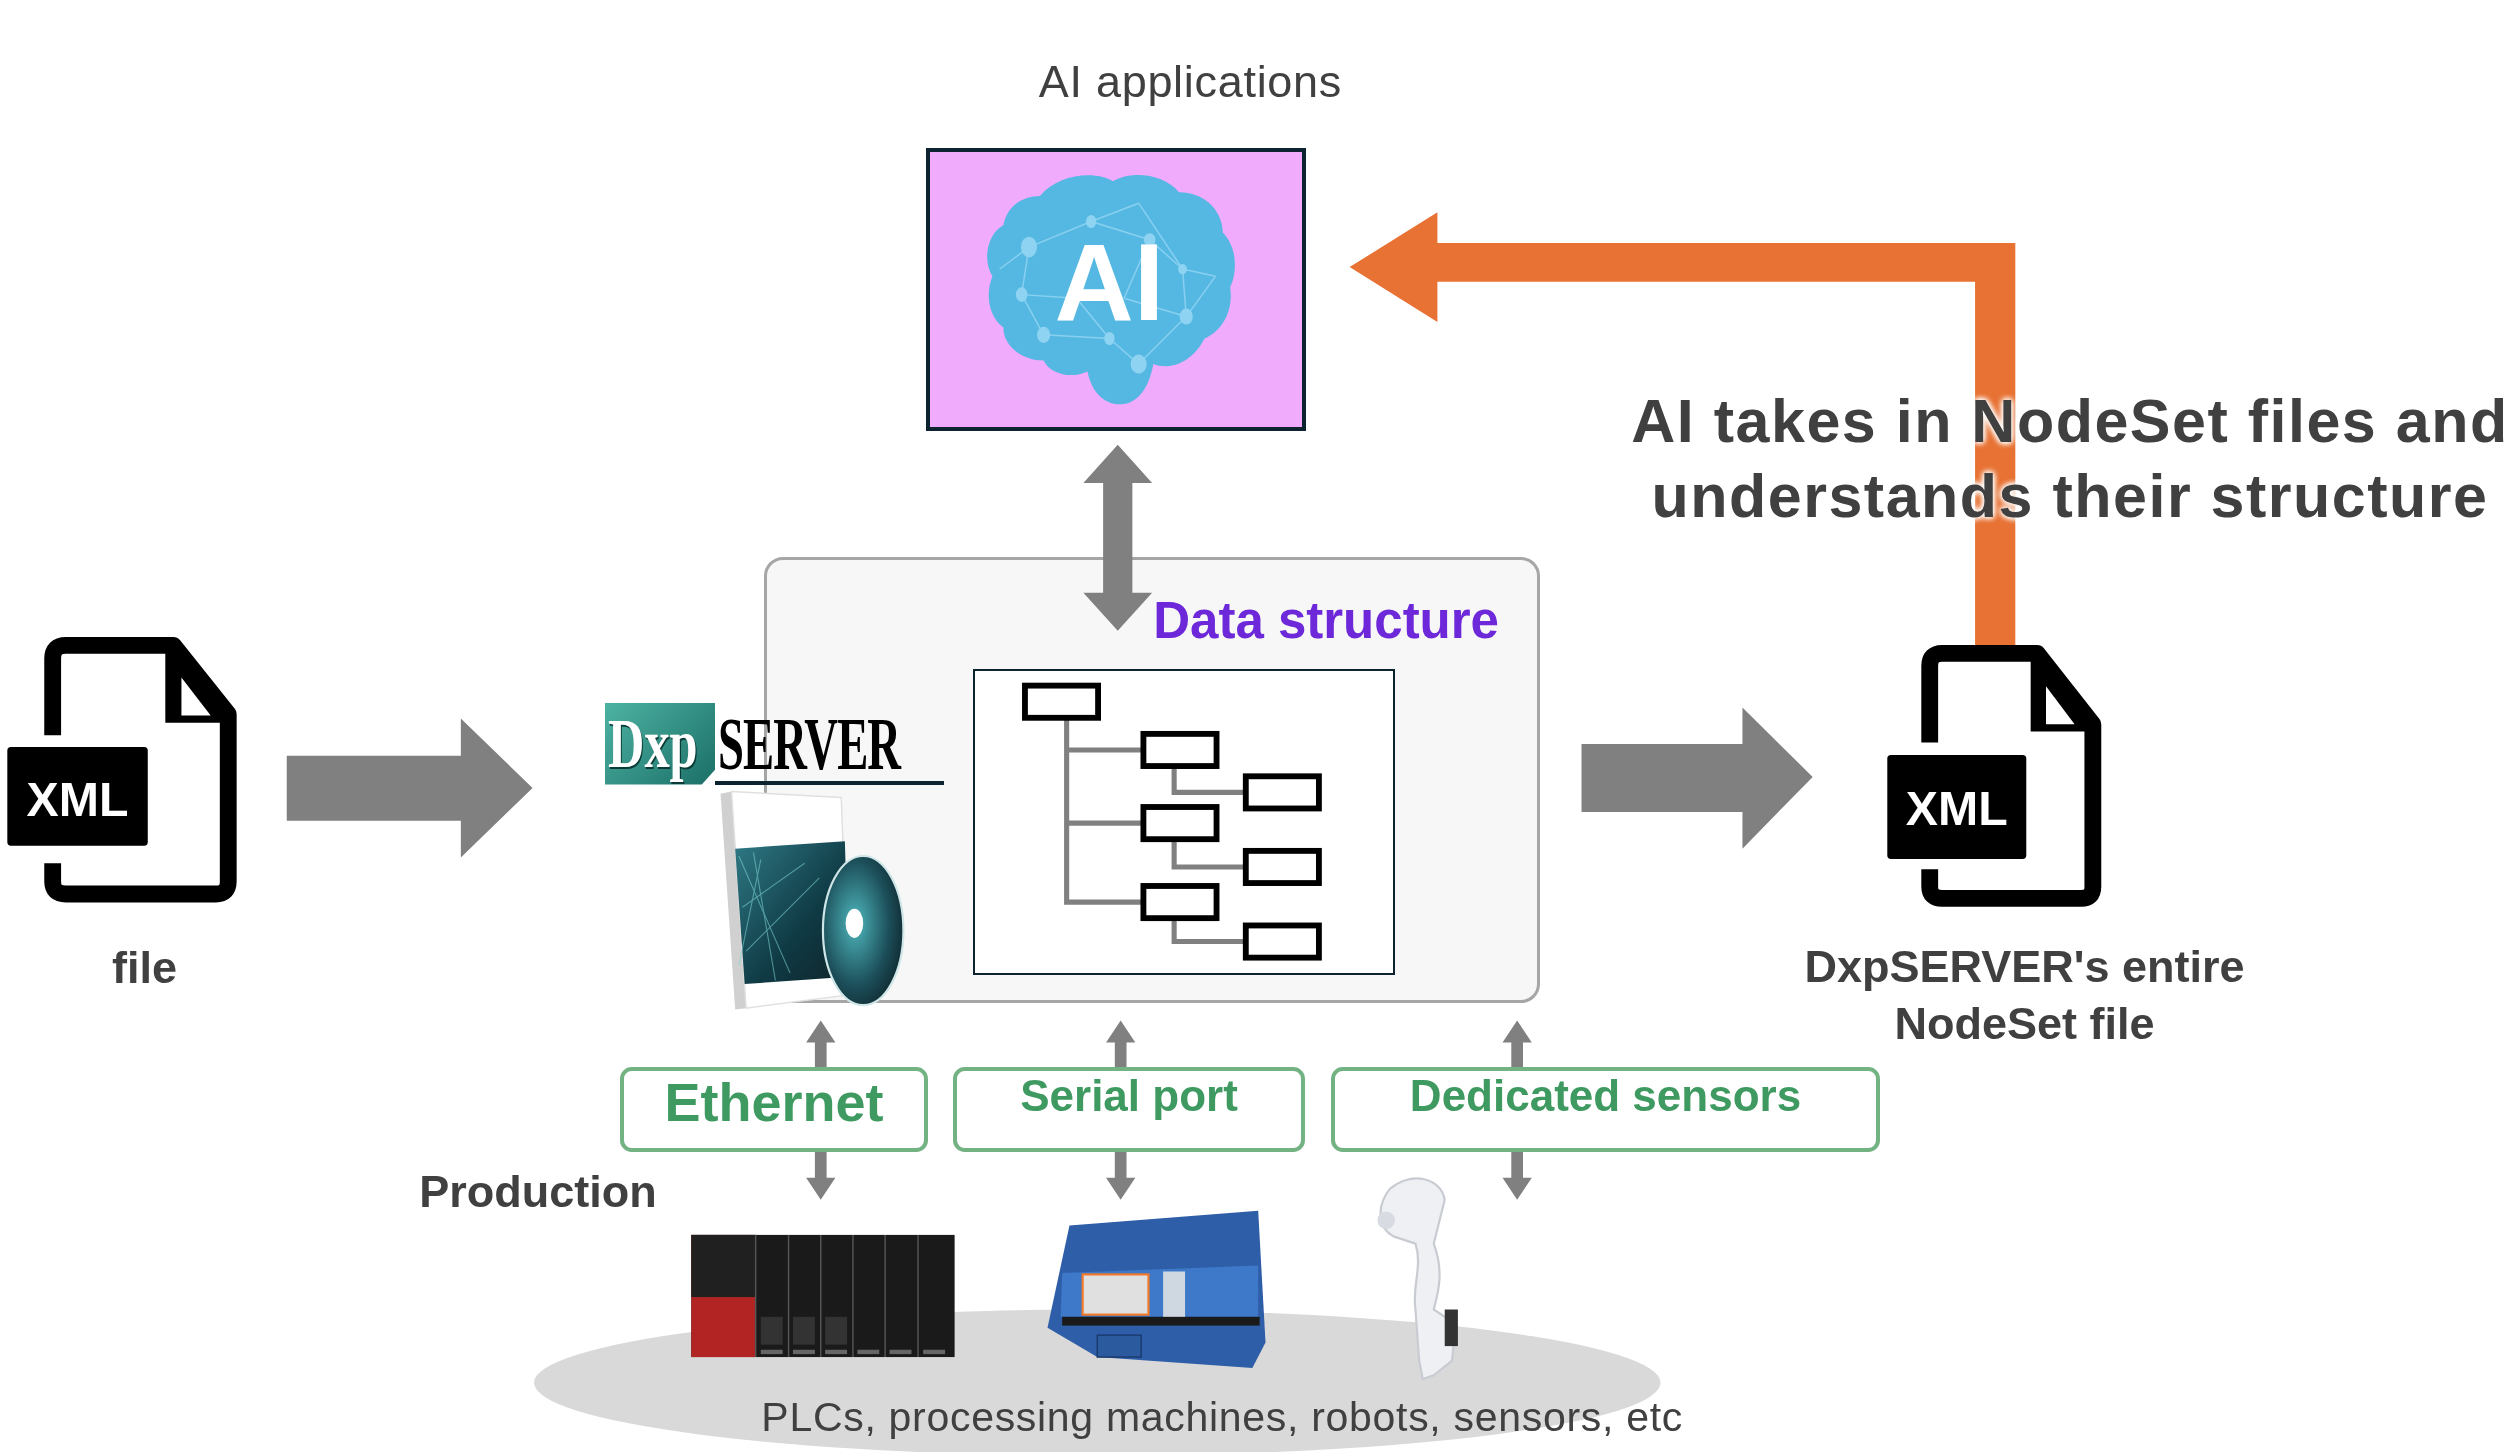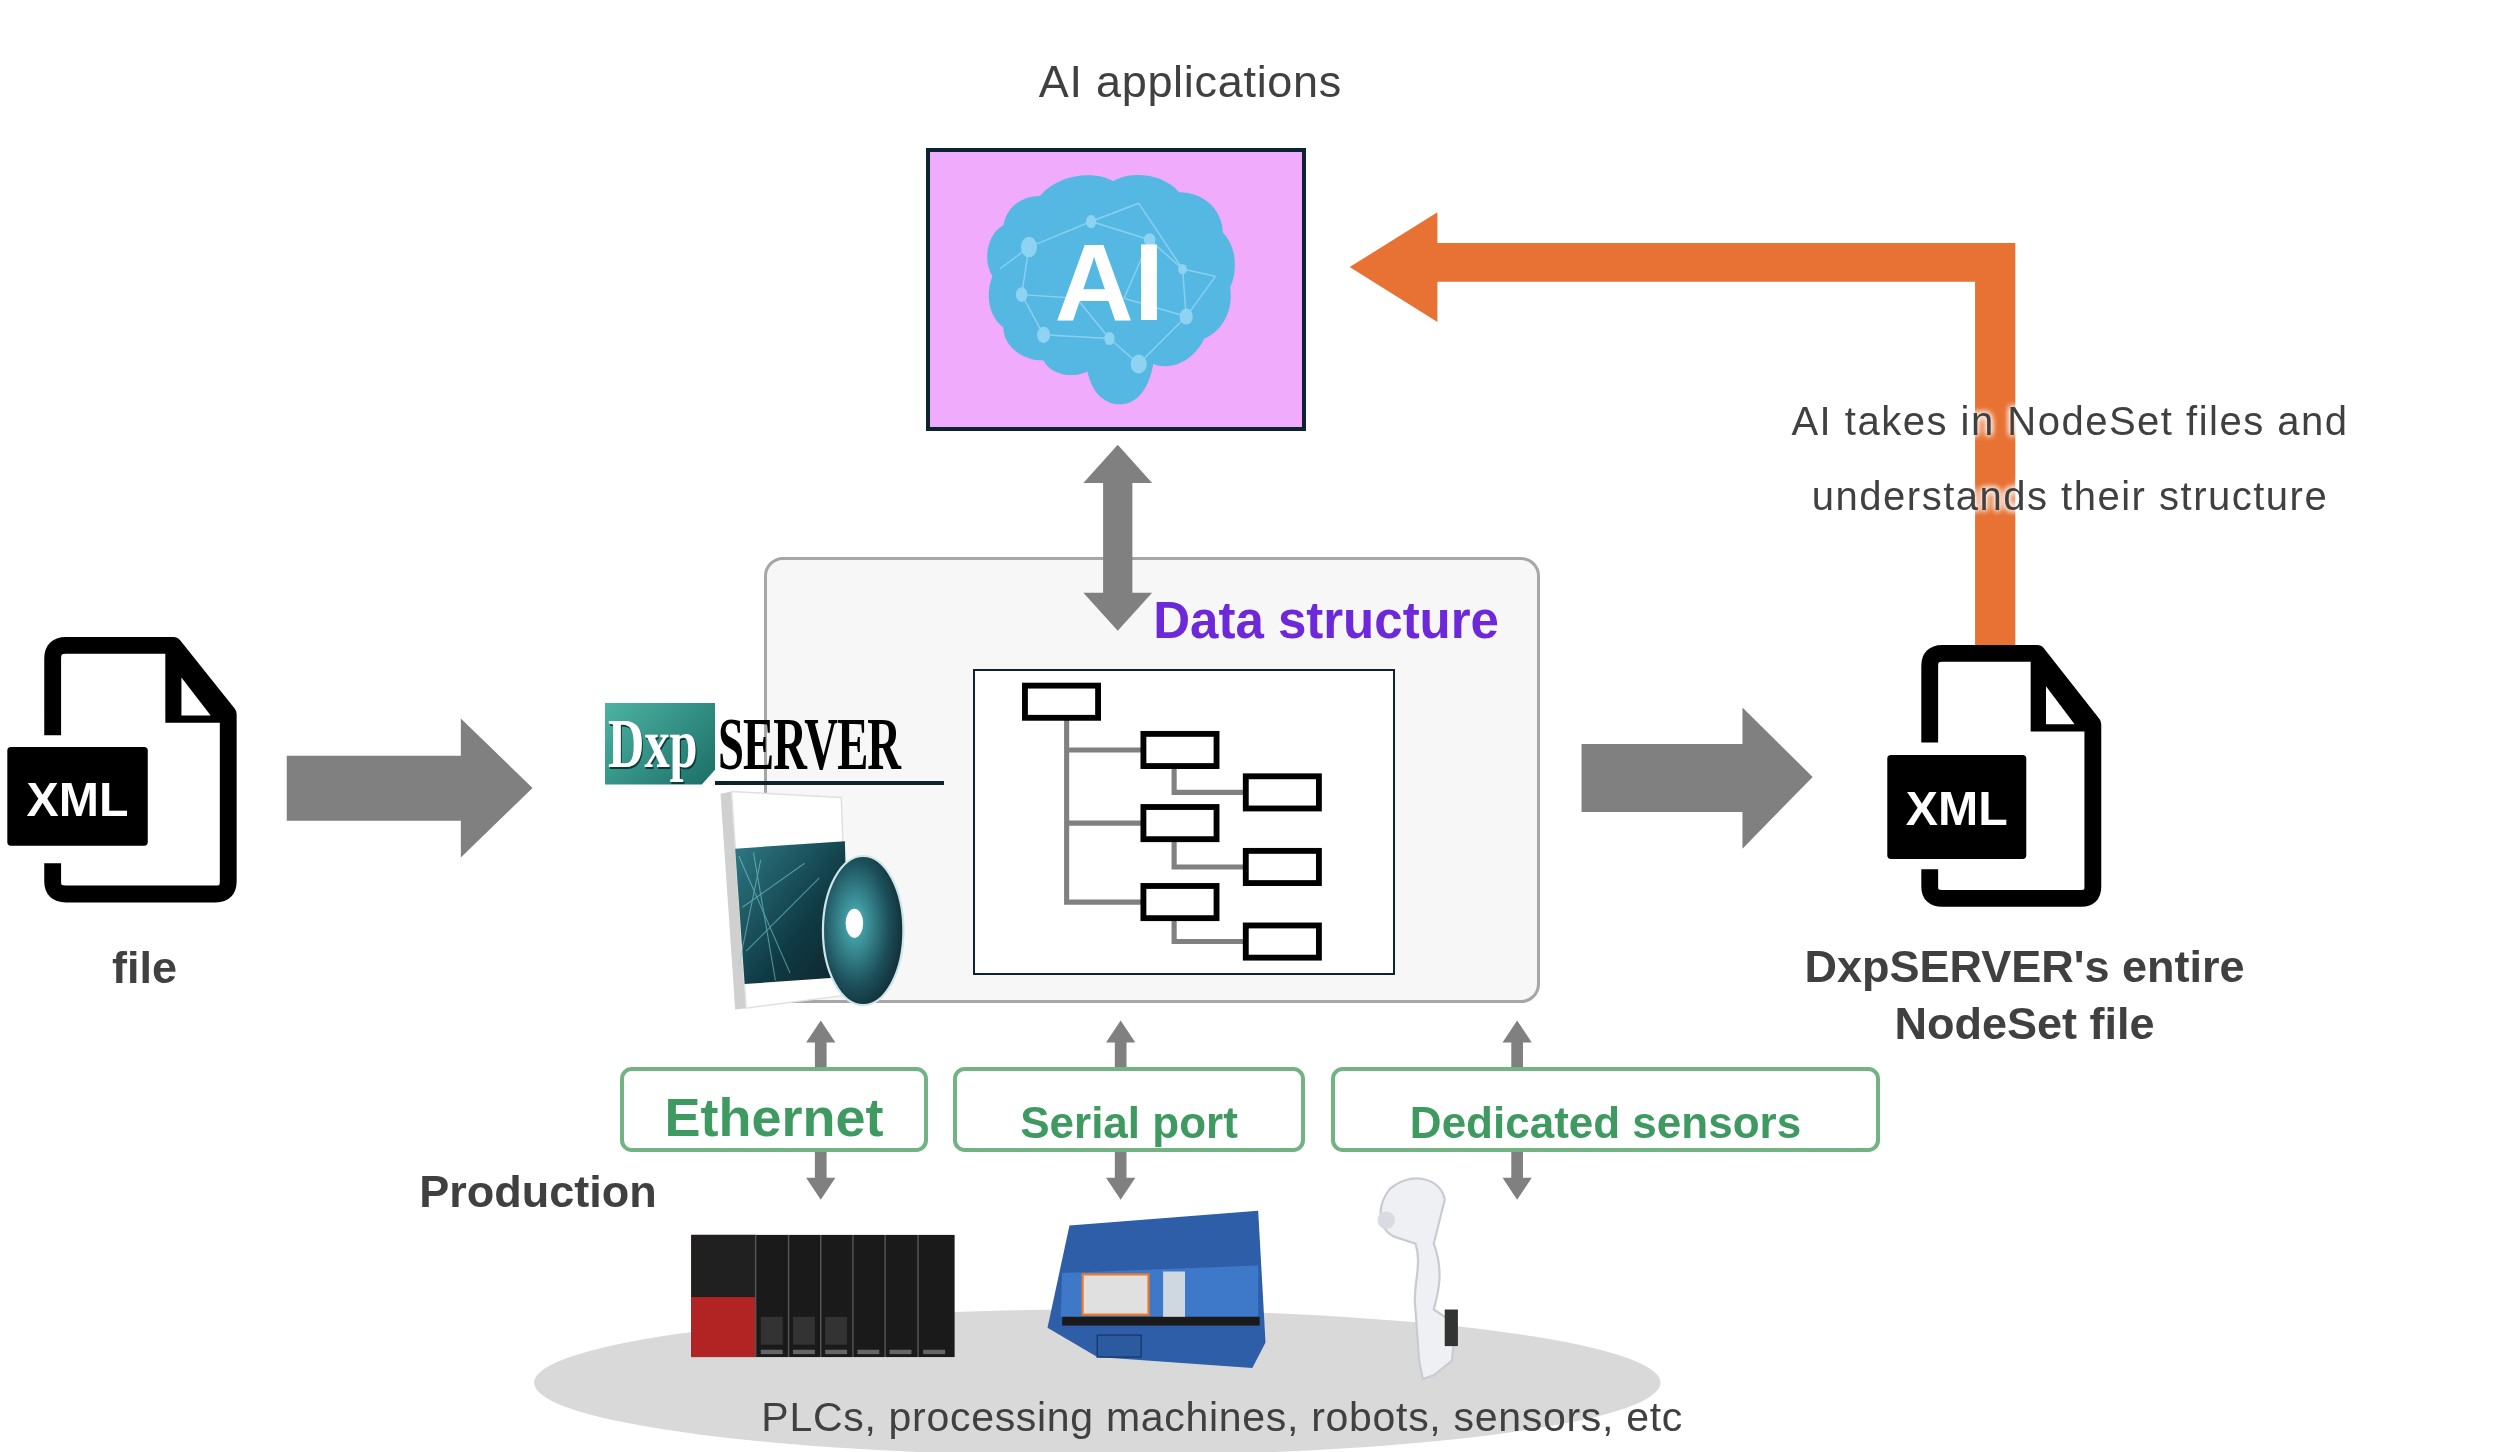--- a/index.html
+++ b/index.html
@@ -1,26 +1,26 @@
 <!DOCTYPE html>
 <html style="font-size:11.7px"><head>
 <meta charset="utf-8">
 <style>
   html, body { margin:0; padding:0; background:#ffffff; }
   body { width:2512px; height:1453px; position:relative; overflow:hidden;
          font-family:"Liberation Sans", "DejaVu Sans", sans-serif; color:#404040; }
   .abs { position:absolute; }
   .title-ai { left:903px; width:439px; top:56px; text-align:right; font-size:45px; font-weight:normal; color:#404040; letter-spacing:0.7px; }
   .ai-box { left:926px; top:148px; width:372px; height:275px; border:4.4px solid #0d2330; background:#f0abfc; }
-  .annot { left:1631px; width:878px; top:384px; text-align:center; font-size:40px; line-height:75px; color:#404040; font-weight:normal; letter-spacing:1.5px; }
+  .annot { left:1631px; width:878px; top:384px; text-align:center; font-size:61px; line-height:75px; color:#404040; font-weight:bold; letter-spacing:1.5px; }
   .panel { left:764px; top:557px; width:770px; height:440px; border:3.7px solid #a6a6a6; border-radius:19px; background:#f7f7f7; }
   .ds-label { left:1097px; width:402px; top:591px; text-align:right; font-size:51px; font-weight:bold; color:#6d28d9; }
   .tree-box { left:973px; top:669px; width:418px; height:302px; border:2.2px solid #0d2330; background:#fff; }
   .label-big { text-align:center; font-size:45px; font-weight:bold; color:#404040; line-height:57px; }
-  .conn { height:77px; border:4.4px solid #73b383; border-radius:11.7px; background:#fff; display:flex; align-items:flex-end; justify-content:center; color:#3f9a61; font-weight:bold; }
+  .conn { height:77px; border:4.4px solid #73b383; border-radius:11.7px; background:#fff; display:flex; align-items:flex-start; justify-content:center; color:#3f9a61; font-weight:bold; }
   .footer-text { left:512px; width:1171px; top:1394px; text-align:right; font-size:41px; color:#404040; letter-spacing:0.7px; }
   svg { position:absolute; overflow:visible; }
 </style>
 </head>
 <body>
 
 <div class="abs title-ai">AI applications</div>
 
 <div class="abs ai-box">
   <svg width="372" height="275" viewBox="0 0 508 376" style="left:0;top:0;">

